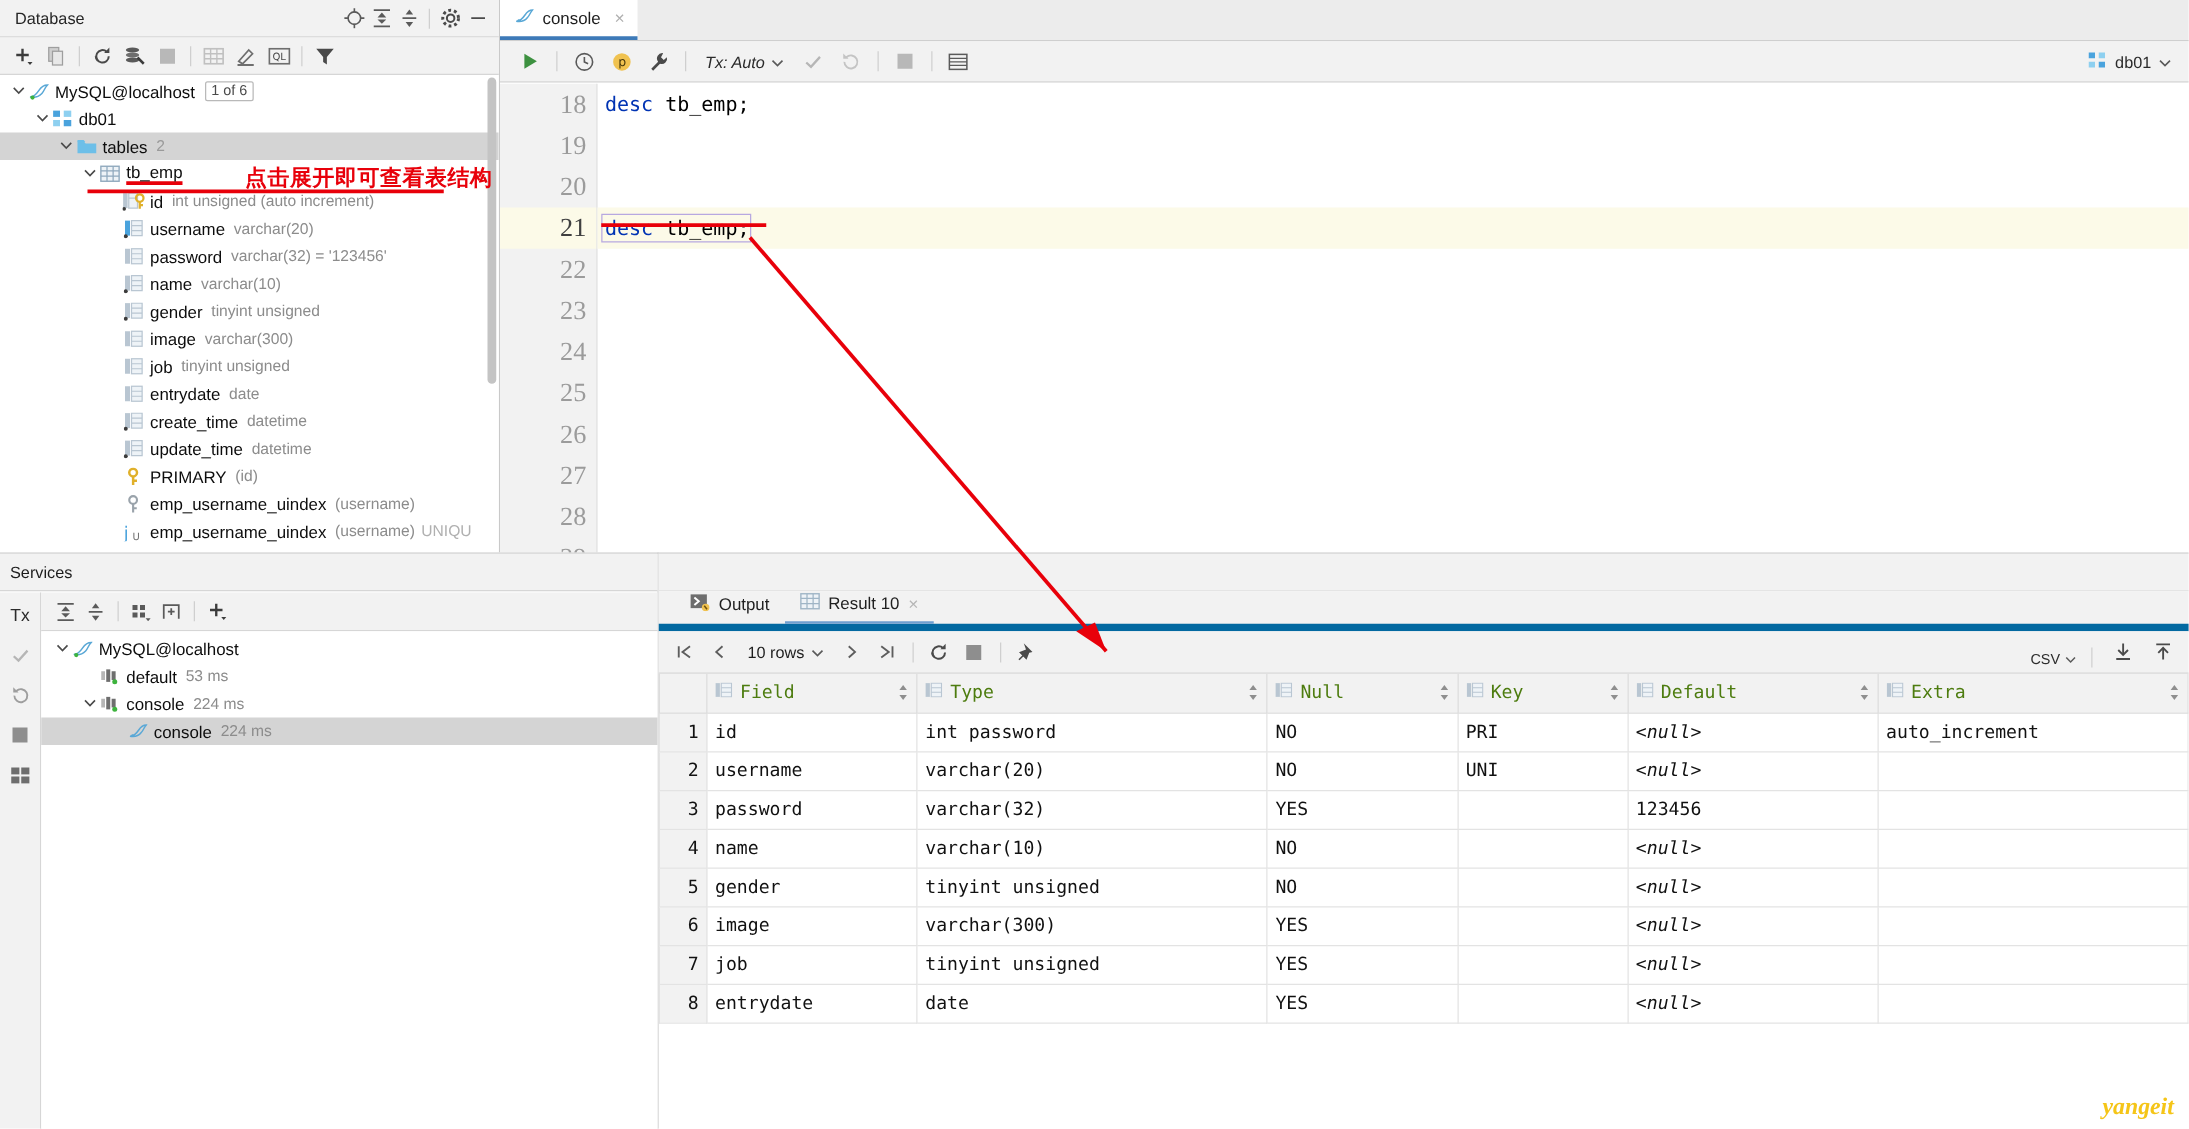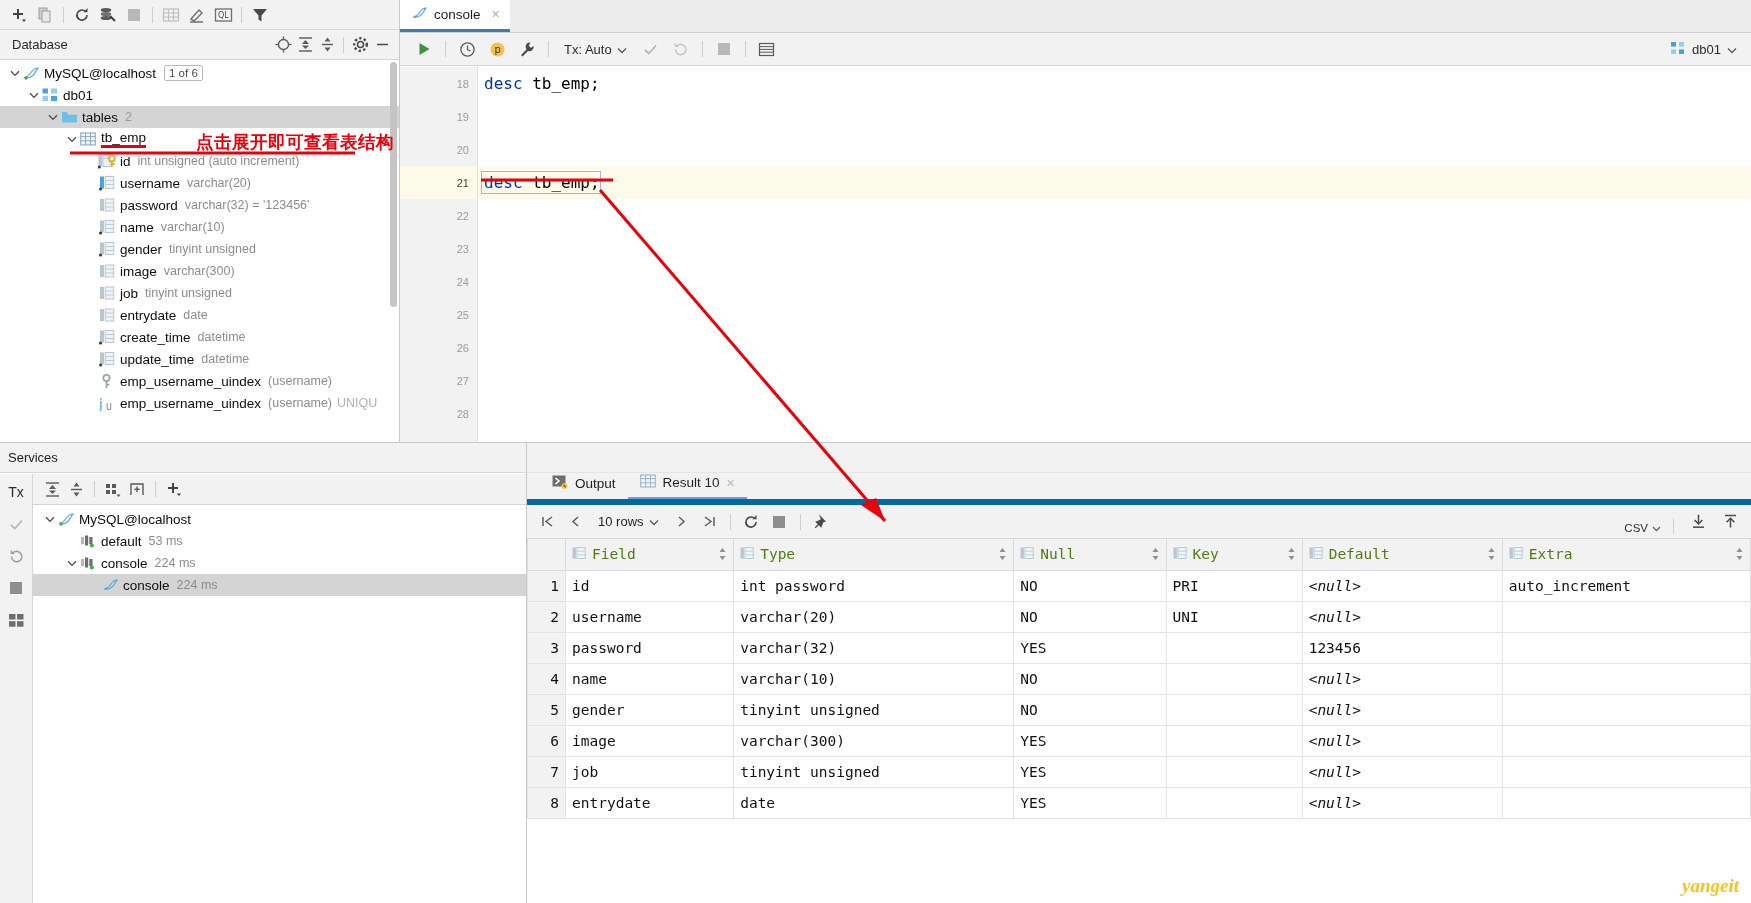--- a/index.html
+++ b/index.html
@@ -76,33 +76,33 @@
     padding: 0 10px 0 12px; gap: 7px; position: relative;
     border-bottom: 3px solid #3d7ab8; font-size: 13.5px;
   }
   .etab .x { color: #b0b0b0; font-size: 14px; margin-left: 4px; }
   #sql-toolbar {
     height: 33px; background: #f2f2f2; border-bottom: 1px solid #d6d6d6;
     display: flex; align-items: center; padding: 0 10px; gap: 2px;
   }
   #sql-toolbar .hicon { width: 28px; height: 26px; }
   .txsel { display:flex; gap:5px; font-size: 13px;
-           color:#2b2b2b; padding: 0 8px; }
+           color:#2b2b2b; padding: 0 8px; font-style: italic; }
   #sql-toolbar .right { margin-left: auto; display:flex; align-items:center; gap:6px;
            font-size: 13px; color: #2b2b2b; padding-right: 4px;}
 
   #code-wrap { position: absolute; left:0; right:0; top: 67px; bottom: 0;
                background: #fff; display: flex; }
   #gutter {
     width: 78px; background: #f2f2f2; border-right: 1px solid #e2e2e2;
     padding-top: 0px; flex: none; position: relative;
   }
   .gline { height: 33px; display:flex; align-items:center; justify-content:flex-end;
-           padding-right: 8px; color: #9b9b9b; font-family: Liberation Sans, sans-serif;
-           font-size: 11px; position: relative; text-align: center; }
+           padding-right: 8px; color: #9b9b9b; font-family: Liberation Serif, serif;
+           font-size: 21px; position: relative; text-align: center; }
   .gline.cur { background: #fcfae8; color: #404040; }
   .gcheck { position:absolute; right: -28px; color: #46a046; font-size: 17px;
             font-weight: bold; }
   #codelines { flex:1; position: relative; }
   .cline { height: 33px; display:flex; align-items:center; padding-left: 6px;
            font-family: "DejaVu Sans Mono", monospace; font-size: 16px; }
   .cline.cur { background: #fcfae8; }
   .kw { color: #0033b3; }
   .pl { color: #000; }
   .stmtbox { border: 1px solid #b7a8e0; padding: 1px 0px 1px 2px; margin-left:-3px;}
@@ -193,20 +193,61 @@
   
   .sq { width: 11px; height: 11px; background: #9a9a9a; display:inline-block; }
 </style>
 </head>
 <body>
 
 <div id="app">
 
   <div id="db-panel">
 
+    <div id="db-header">
+      <span class="title">Database</span>
+      <span class="spacer"></span>
+      <span class="hicon">
+        <svg width="17" height="17" viewBox="0 0 17 17">
+            <circle cx="8.5" cy="8.5" r="5" fill="none" stroke="#5a5a5a" stroke-width="1.3"></circle>
+            <line x1="8.5" y1="0.5" x2="8.5" y2="4" stroke="#5a5a5a" stroke-width="1.3"></line>
+            <line x1="8.5" y1="13" x2="8.5" y2="16.5" stroke="#5a5a5a" stroke-width="1.3"></line>
+            <line x1="0.5" y1="8.5" x2="4" y2="8.5" stroke="#5a5a5a" stroke-width="1.3"></line>
+            <line x1="13" y1="8.5" x2="16.5" y2="8.5" stroke="#5a5a5a" stroke-width="1.3"></line>
+          </svg>
+      </span>
+      <span class="hicon">
+        <svg width="17" height="17" viewBox="0 0 17 17">
+            <line x1="2" y1="2" x2="15" y2="2" stroke="#5a5a5a" stroke-width="1.4"></line>
+            <line x1="2" y1="15" x2="15" y2="15" stroke="#5a5a5a" stroke-width="1.4"></line>
+            <path d="M8.5 4 L5 8 L12 8 Z" fill="#5a5a5a"></path>
+            <path d="M8.5 13 L5 9.5 L12 9.5 Z" fill="#5a5a5a"></path>
+          </svg>
+      </span>
+      <span class="hicon">
+        <svg width="17" height="17" viewBox="0 0 17 17">
+            <line x1="3" y1="8.5" x2="14" y2="8.5" stroke="#5a5a5a" stroke-width="1.4"></line>
+            <path d="M8.5 1.5 L5.5 5.5 L11.5 5.5 Z" fill="#5a5a5a"></path>
+            <path d="M8.5 15.5 L5.5 11.5 L11.5 11.5 Z" fill="#5a5a5a"></path>
+          </svg>
+      </span>
+      <span class="vsep"></span>
+      <span class="hicon">
+        <svg width="17" height="17" viewBox="0 0 17 17">
+            <circle cx="8.5" cy="8.5" r="3" fill="none" stroke="#4a4a4a" stroke-width="1.6"></circle>
+            <circle cx="8.5" cy="8.5" r="6.3" fill="none" stroke="#4a4a4a" stroke-width="2.4" stroke-dasharray="2.3 2.3"></circle>
+          </svg>
+      </span>
+      <span class="hicon">
+        <svg width="17" height="17" viewBox="0 0 17 17">
+            <line x1="3" y1="8.5" x2="14" y2="8.5" stroke="#4a4a4a" stroke-width="1.5"></line>
+          </svg>
+      </span>
+    </div>
+
     <div id="db-toolbar">
       <span class="hicon">
         <svg width="18" height="18" viewBox="0 0 18 18">
             <line x1="3" y1="8" x2="13" y2="8" stroke="#3c3c3c" stroke-width="1.9"></line>
             <line x1="8" y1="3" x2="8" y2="13" stroke="#3c3c3c" stroke-width="1.9"></line>
             <path d="M12 13.5 L16 13.5 L14 16 Z" fill="#3c3c3c"></path>
           </svg>
       </span>
       <span class="hicon">
         <svg width="18" height="18" viewBox="0 0 18 18">
@@ -252,61 +293,20 @@
       <span class="hicon">
         <svg width="19" height="16" viewBox="0 0 19 16">
             <rect x="1.5" y="2" width="16" height="12" fill="none" stroke="#6e6e6e" stroke-width="1.3"></rect>
             <text x="4" y="11" font-family="DejaVu Sans" font-size="8" fill="#4a4a4a">QL</text>
           </svg>
       </span>
       <span class="vsep"></span>
       <span class="hicon">
         <svg width="18" height="16" viewBox="0 0 18 16">
             <path d="M2 2 L16 2 L10.5 8.5 L10.5 14.5 L7.5 12.5 L7.5 8.5 Z" fill="#4a4a4a"></path>
-          </svg>
-      </span>
-    </div>
-
-    <div id="db-header">
-      <span class="title">Database</span>
-      <span class="spacer"></span>
-      <span class="hicon">
-        <svg width="17" height="17" viewBox="0 0 17 17">
-            <circle cx="8.5" cy="8.5" r="5" fill="none" stroke="#5a5a5a" stroke-width="1.3"></circle>
-            <line x1="8.5" y1="0.5" x2="8.5" y2="4" stroke="#5a5a5a" stroke-width="1.3"></line>
-            <line x1="8.5" y1="13" x2="8.5" y2="16.5" stroke="#5a5a5a" stroke-width="1.3"></line>
-            <line x1="0.5" y1="8.5" x2="4" y2="8.5" stroke="#5a5a5a" stroke-width="1.3"></line>
-            <line x1="13" y1="8.5" x2="16.5" y2="8.5" stroke="#5a5a5a" stroke-width="1.3"></line>
-          </svg>
-      </span>
-      <span class="hicon">
-        <svg width="17" height="17" viewBox="0 0 17 17">
-            <line x1="2" y1="2" x2="15" y2="2" stroke="#5a5a5a" stroke-width="1.4"></line>
-            <line x1="2" y1="15" x2="15" y2="15" stroke="#5a5a5a" stroke-width="1.4"></line>
-            <path d="M8.5 4 L5 8 L12 8 Z" fill="#5a5a5a"></path>
-            <path d="M8.5 13 L5 9.5 L12 9.5 Z" fill="#5a5a5a"></path>
-          </svg>
-      </span>
-      <span class="hicon">
-        <svg width="17" height="17" viewBox="0 0 17 17">
-            <line x1="3" y1="8.5" x2="14" y2="8.5" stroke="#5a5a5a" stroke-width="1.4"></line>
-            <path d="M8.5 1.5 L5.5 5.5 L11.5 5.5 Z" fill="#5a5a5a"></path>
-            <path d="M8.5 15.5 L5.5 11.5 L11.5 11.5 Z" fill="#5a5a5a"></path>
-          </svg>
-      </span>
-      <span class="vsep"></span>
-      <span class="hicon">
-        <svg width="17" height="17" viewBox="0 0 17 17">
-            <circle cx="8.5" cy="8.5" r="3" fill="none" stroke="#4a4a4a" stroke-width="1.6"></circle>
-            <circle cx="8.5" cy="8.5" r="6.3" fill="none" stroke="#4a4a4a" stroke-width="2.4" stroke-dasharray="2.3 2.3"></circle>
-          </svg>
-      </span>
-      <span class="hicon">
-        <svg width="17" height="17" viewBox="0 0 17 17">
-            <line x1="3" y1="8.5" x2="14" y2="8.5" stroke="#4a4a4a" stroke-width="1.5"></line>
           </svg>
       </span>
     </div>
 
     <div id="db-tree">
         <div class="trow">
           <span style="display: inline-block; flex: 0 0 auto; width: 8px;"></span>
           <span class="tw"><svg width="10" height="7" viewBox="0 0 10 7">
               <path d="M1 1.3 L5 5.4 L9 1.3" fill="none" stroke="#4a4a4a" stroke-width="1.3"></path>
             </svg></span>
@@ -503,20 +503,32 @@
             <svg width="16" height="15" viewBox="0 0 16 15">
               <rect x="1" y="0.5" width="4" height="12" fill="#b9c6d2"></rect>
               <rect x="6.2" y="0.5" width="8.5" height="12" fill="#eef3f7" stroke="#b9c6d2" stroke-width="1"></rect>
               <line x1="6.2" y1="4.5" x2="14.7" y2="4.5" stroke="#b9c6d2" stroke-width="0.9"></line>
               <line x1="6.2" y1="8.5" x2="14.7" y2="8.5" stroke="#b9c6d2" stroke-width="0.9"></line>
               <circle cx="1.6" cy="13" r="1.6" fill="#3c3c3c"></circle>
             </svg>
           </span>
           <span class="tlabel">update_time</span>
           <span class="tmeta">datetime</span>
+        </div>
+        <div class="trow">
+          <span style="display: inline-block; flex: 0 0 auto; width: 84px;"></span>
+          <span class="tw"></span>
+          <span class="tico">
+            <svg width="14" height="15" viewBox="0 0 14 15">
+              <circle cx="6.5" cy="4" r="3.1" fill="none" stroke="#e0b02a" stroke-width="2"></circle>
+              <path d="M6.5 7 L6.5 14 M6.5 10.6 L9.6 10.6" stroke="#e0b02a" stroke-width="2"></path>
+            </svg>
+          </span>
+          <span class="tlabel">PRIMARY</span>
+          <span class="tmeta">(id)</span>
         </div>
         <div class="trow">
           <span style="display: inline-block; flex: 0 0 auto; width: 84px;"></span>
           <span class="tw"></span>
           <span class="tico">
             <svg width="14" height="15" viewBox="0 0 14 15">
               <circle cx="6.5" cy="4" r="3.1" fill="none" stroke="#9aa3ab" stroke-width="1.7"></circle>
               <path d="M6.5 7 L6.5 14 M6.5 10.6 L9.4 10.6" stroke="#9aa3ab" stroke-width="1.7"></path>
             </svg>
           </span>

